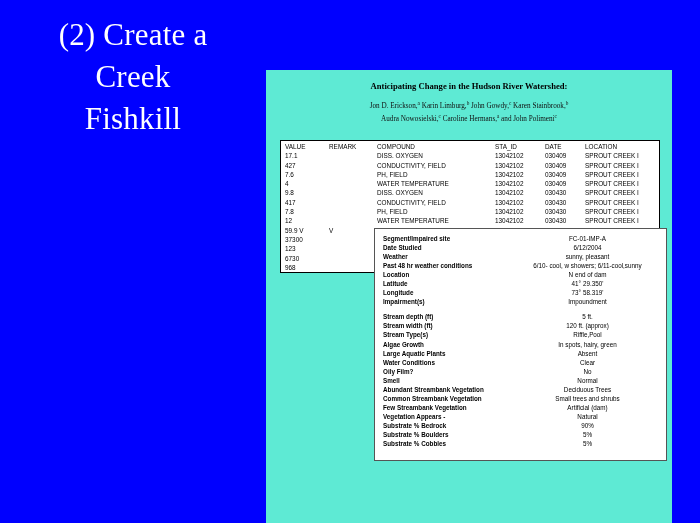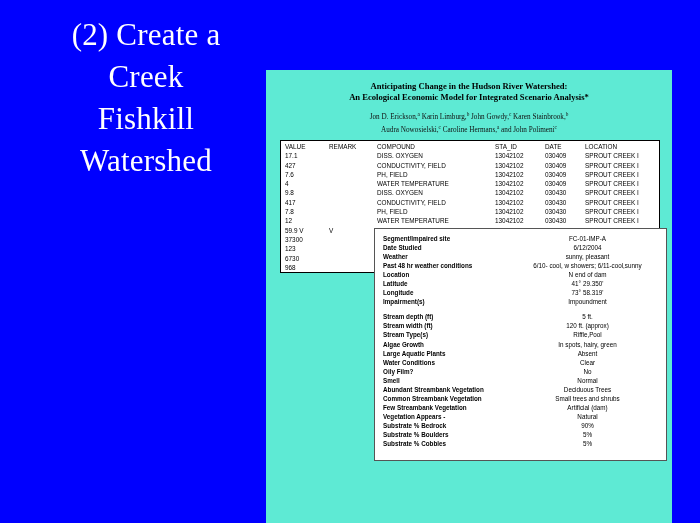--- a/index.html
+++ b/index.html
@@ -11,21 +11,21 @@
     height: 523px;
     background: #0000ff;
     font-family: "Liberation Sans", sans-serif;
     overflow: hidden;
     position: relative;
   }
 
   
   #slide-title {
     position: absolute;
-    left: 20px;
+    left: 7px;
     top: 14px;
     width: 252px;
     text-align: center;
     color: #ffffff;
     font-family: "Liberation Serif", serif;
     font-size: 31px;
     line-height: 42px;
     letter-spacing: 0.2px;
   }
   #slide-title .tline { display: block; white-space: nowrap; }
@@ -123,28 +123,26 @@
   table.sitegrid td.v { text-align: center; white-space: nowrap; }
   tr.spacer td { height: 6px; line-height: 6px; font-size: 1px; }
 </style>
 </head>
 <body>
 
 <div id="slide-title">
   <span class="tline">(2) Create a</span>
   <span class="tline">Creek</span>
   <span class="tline">Fishkill</span>
-  <span class="tline">Watershed</span>
 </div>
 
 <div id="document-image">
 
   <div class="doc-title">
     <span class="tline">Anticipating Change in the Hudson River Watershed:</span>
-    <span class="tline">An Ecological Economic Model for Integrated Scenario Analysis*</span>
   </div>
 
   <div class="doc-authors">
     <span class="tline">
       Jon D. Erickson,<span class="sup">a</span> Karin Limburg,<span class="sup">b</span> John Gowdy,<span class="sup">c</span> Karen Stainbrook,<span class="sup">b</span>
     </span>
     <span class="tline">
       Audra Nowosielski,<span class="sup">c</span> Caroline Hermans,<span class="sup">a</span> and John Polimeni<span class="sup">c</span>
     </span>
   </div>

